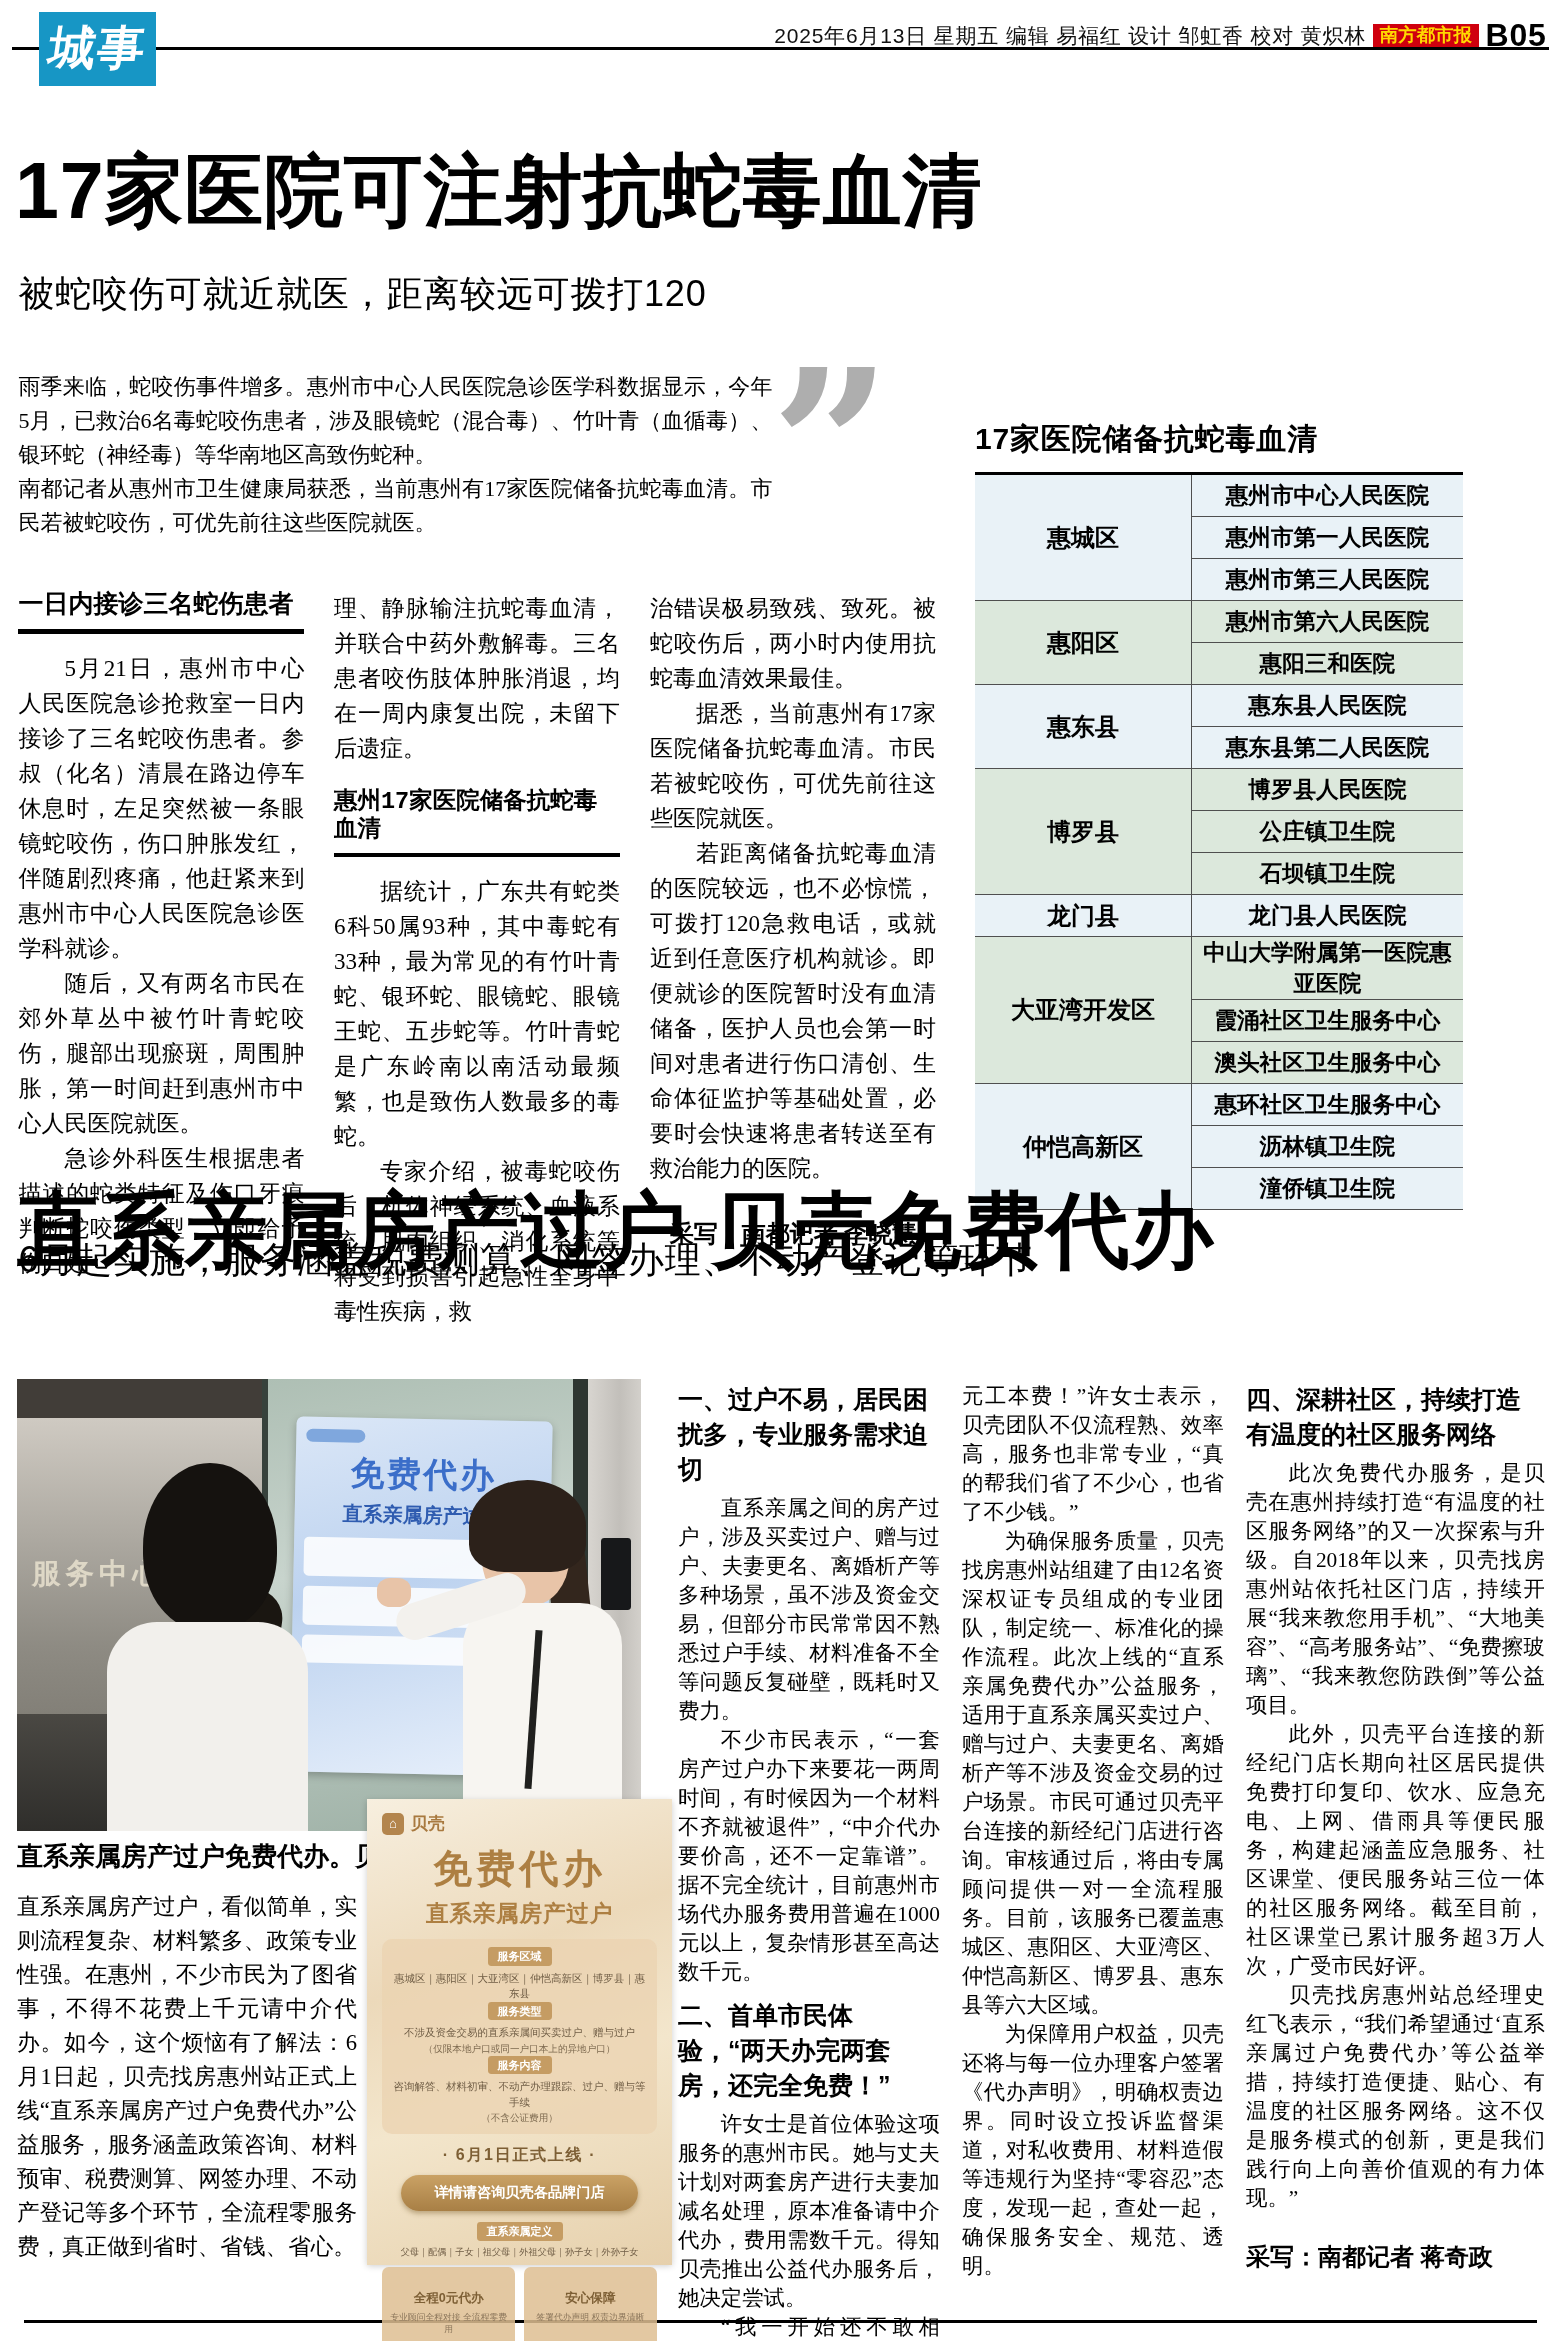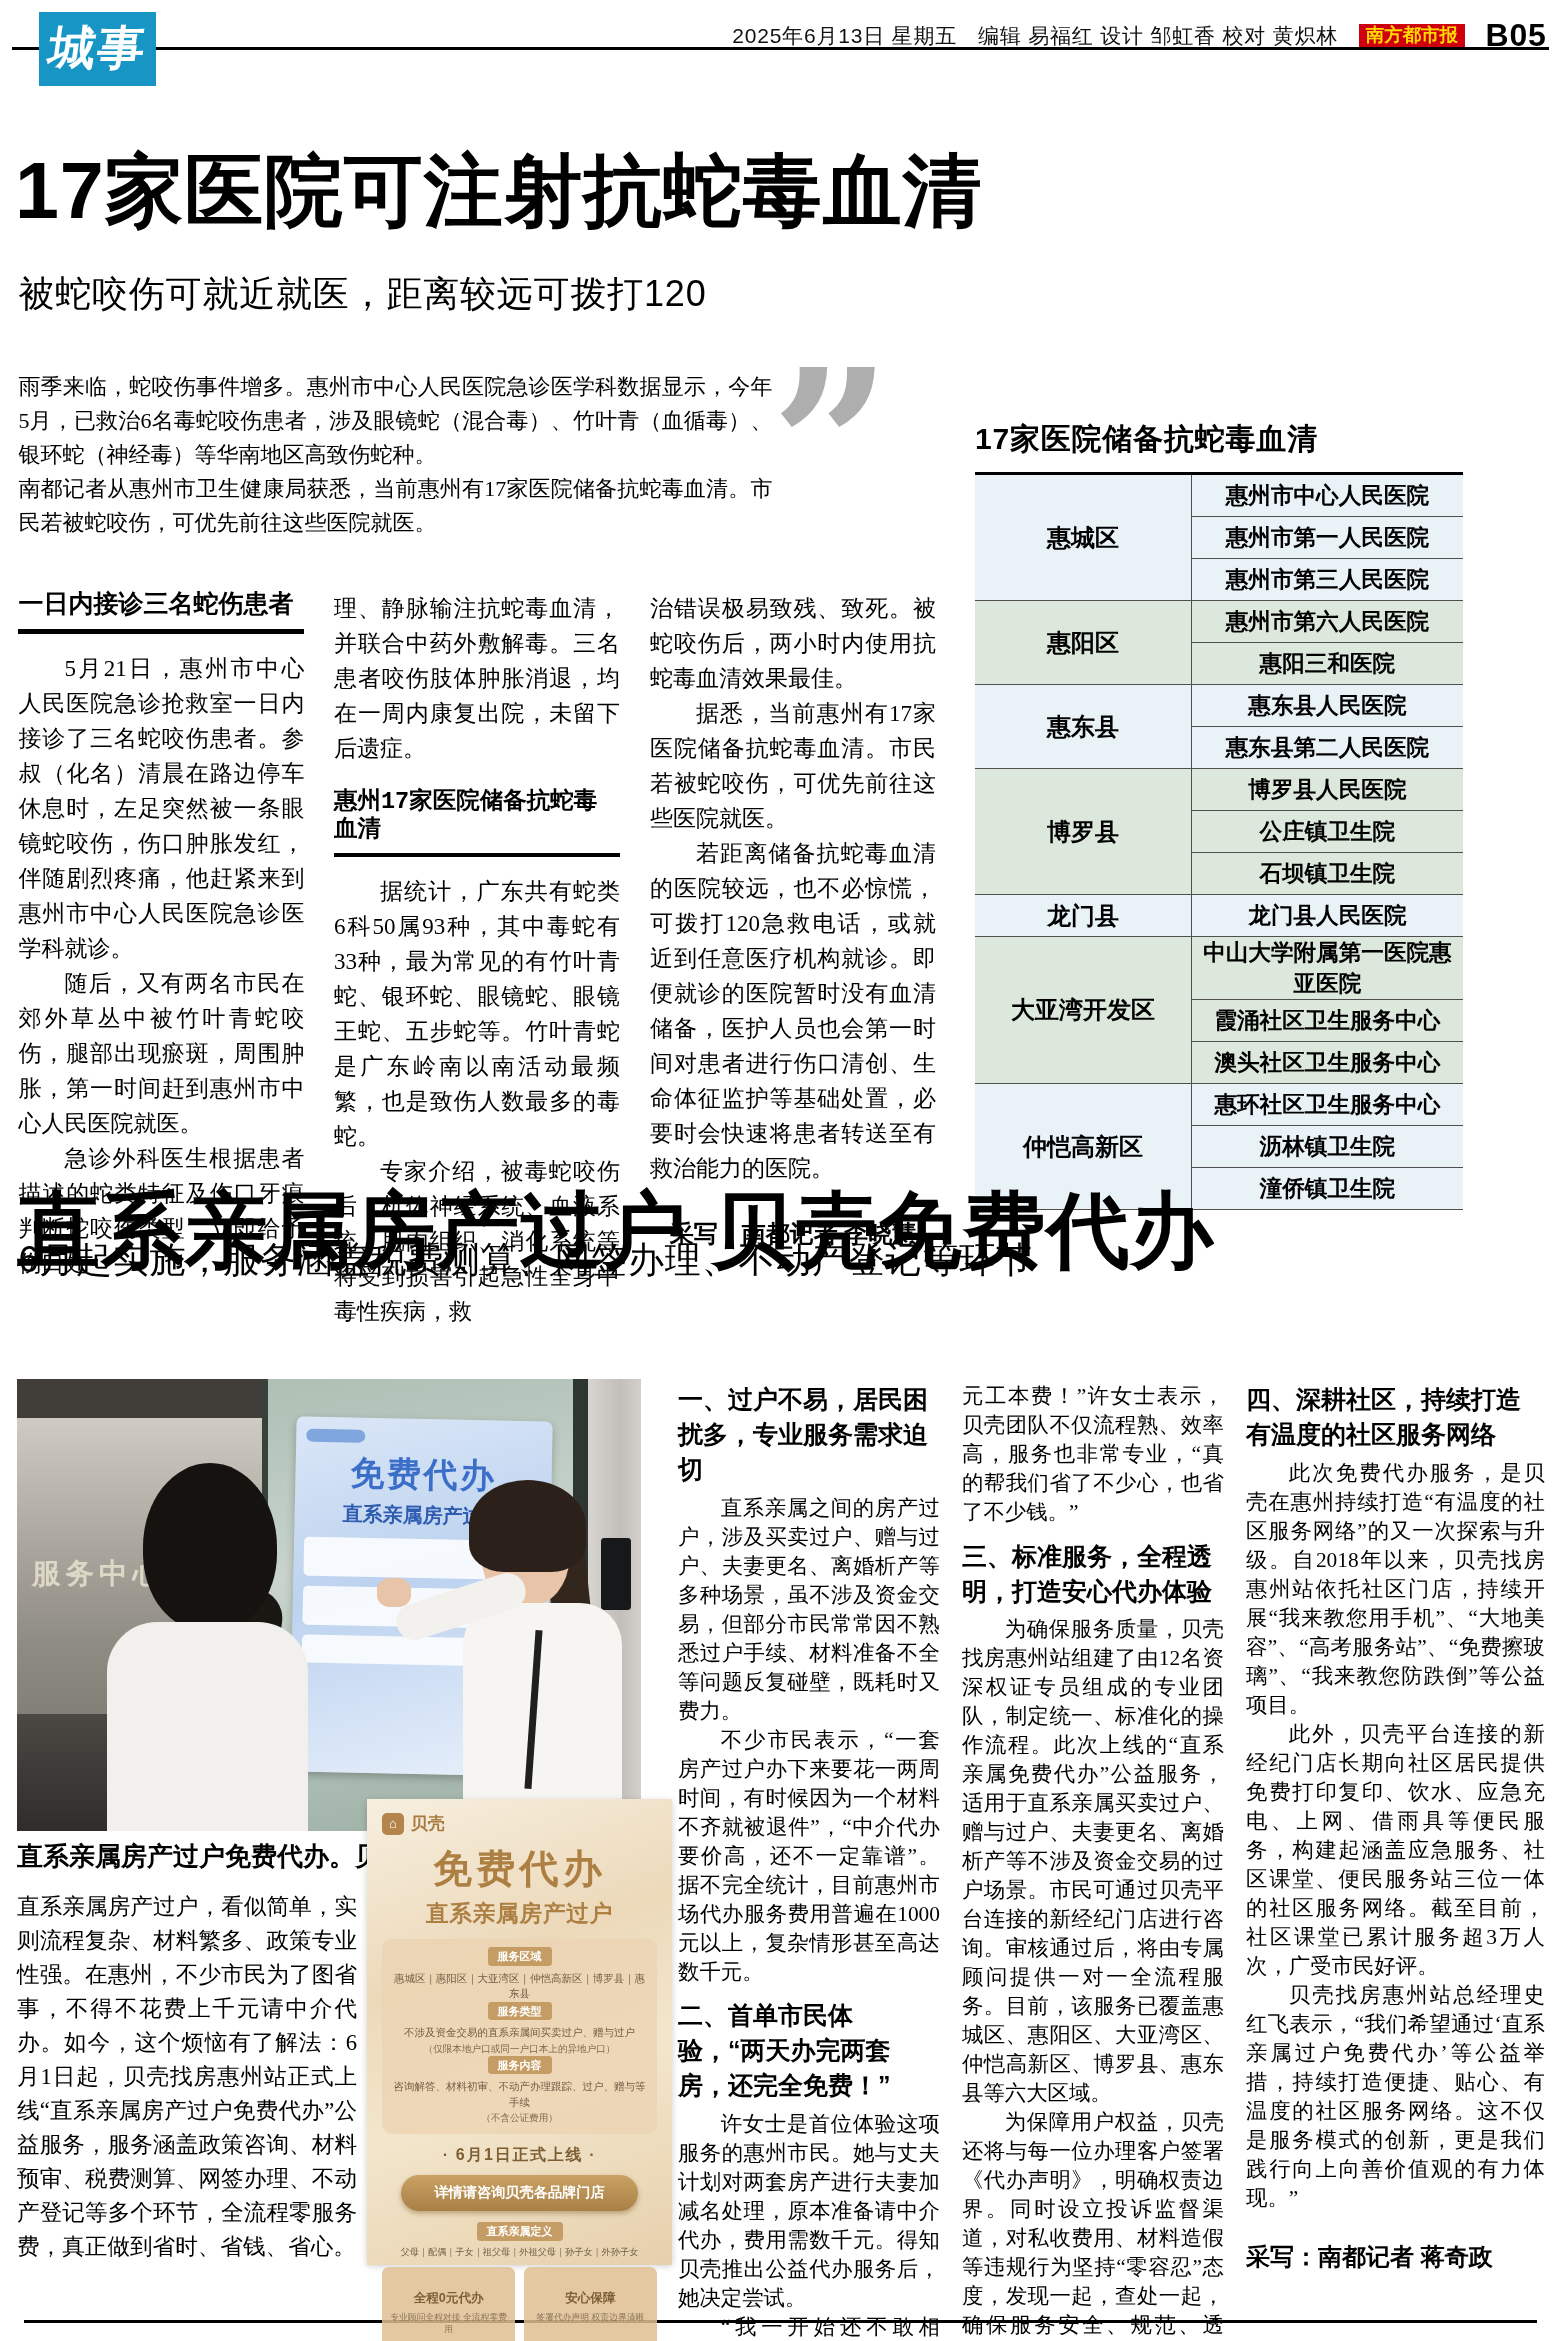--- a/index.html
+++ b/index.html
@@ -5,21 +5,21 @@
   html,body{margin:0;padding:0;background:#888;}
   .page{position:relative;width:1560px;height:2342px;background:#ffffff;overflow:hidden;
         font-family:"Liberation Sans", sans-serif;color:#000;}
   .abs{position:absolute;}
 
   
   .top-rule{left:11.7px;top:47px;width:1537px;height:2.5px;background:#000;}
   .section-box{left:39px;top:11.7px;width:117px;height:74px;background:#1796c5;z-index:2;
                display:flex;align-items:center;justify-content:center;}
   .section-box span{color:#fff;font-size:47px;font-weight:900;transform:skewX(-8deg);letter-spacing:1.7px;}
-  .header-meta{right:13.4px;top:17px;display:flex;align-items:center;gap:21px;}
+  .header-meta{right:13.4px;top:17px;display:flex;align-items:center;gap:7px;}
   .header-meta .meta-txt{font-size:21px;color:#111;letter-spacing:0.8px;}
   .masthead{background:#cf000e;color:#ffd900;font-size:18.4px;font-weight:900;padding:2.5px 6.7px;line-height:1;}
   .page-no{font-size:32px;font-weight:900;letter-spacing:0.8px;}
 
   
   .a1-headline{left:15px;top:151px;font-size:79px;font-weight:900;letter-spacing:0.8px;white-space:nowrap;line-height:1;}
   .a1-subtitle{left:18.4px;top:270px;font-size:36px;font-weight:400;letter-spacing:0.8px;white-space:nowrap;}
   .lede{left:18.4px;top:370px;width:754px;font-family:"Liberation Serif", serif;}
   .lede p{margin:0;font-size:22px;line-height:34px;text-align:justify;}
   .quote-mark{left:771px;top:342px;width:134px;font-family:"DejaVu Serif", serif;font-weight:700;
@@ -331,21 +331,20 @@
     <div class="sec-head2 first">一、过户不易，居民困扰多，专业服务需求迫切</div>
     <p class="ind">直系亲属之间的房产过户，涉及买卖过户、赠与过户、夫妻更名、离婚析产等多种场景，虽不涉及资金交易，但部分市民常常因不熟悉过户手续、材料准备不全等问题反复碰壁，既耗时又费力。</p>
     <p class="ind">不少市民表示，“一套房产过户办下来要花一两周时间，有时候因为一个材料不齐就被退件”，“中介代办要价高，还不一定靠谱”。据不完全统计，目前惠州市场代办服务费用普遍在1000元以上，复杂情形甚至高达数千元。</p>
     <div class="sec-head2">二、首单市民体验，“两天办完两套房，还完全免费！”</div>
     <p class="ind">许女士是首位体验这项服务的惠州市民。她与丈夫计划对两套房产进行夫妻加减名处理，原本准备请中介代办，费用需数千元。得知贝壳推出公益代办服务后，她决定尝试。</p>
     <p class="ind">“我一开始还不敢相信，结果两天内就全部搞定了，服务全程不收钱，材料也是他们全程指导准备好的，我只花了160</p>
   </div>
 
   <div class="abs col-a2 colB">
     <p>元工本费！”许女士表示，贝壳团队不仅流程熟、效率高，服务也非常专业，“真的帮我们省了不少心，也省了不少钱。”</p>
-    <div class="sec-head2">三、标准服务，全程透明，打造安心代办体验</div>
     <p class="ind">为确保服务质量，贝壳找房惠州站组建了由12名资深权证专员组成的专业团队，制定统一、标准化的操作流程。此次上线的“直系亲属免费代办”公益服务，适用于直系亲属买卖过户、赠与过户、夫妻更名、离婚析产等不涉及资金交易的过户场景。市民可通过贝壳平台连接的新经纪门店进行咨询。审核通过后，将由专属顾问提供一对一全流程服务。目前，该服务已覆盖惠城区、惠阳区、大亚湾区、仲恺高新区、博罗县、惠东县等六大区域。</p>
     <p class="ind">为保障用户权益，贝壳还将与每一位办理客户签署《代办声明》，明确权责边界。同时设立投诉监督渠道，对私收费用、材料造假等违规行为坚持“零容忍”态度，发现一起，查处一起，确保服务安全、规范、透明。</p>
   </div>
 
   <div class="abs col-a2 colC">
     <div class="sec-head2 first">四、深耕社区，持续打造有温度的社区服务网络</div>
     <p class="ind">此次免费代办服务，是贝壳在惠州持续打造“有温度的社区服务网络”的又一次探索与升级。自2018年以来，贝壳找房惠州站依托社区门店，持续开展“我来教您用手机”、“大地美容”、“高考服务站”、“免费擦玻璃”、“我来教您防跌倒”等公益项目。</p>
     <p class="ind">此外，贝壳平台连接的新经纪门店长期向社区居民提供免费打印复印、饮水、应急充电、上网、借雨具等便民服务，构建起涵盖应急服务、社区课堂、便民服务站三位一体的社区服务网络。截至目前，社区课堂已累计服务超3万人次，广受市民好评。</p>
     <p class="ind">贝壳找房惠州站总经理史红飞表示，“我们希望通过‘直系亲属过户免费代办’等公益举措，持续打造便捷、贴心、有温度的社区服务网络。这不仅是服务模式的创新，更是我们践行向上向善价值观的有力体现。”</p>
     <div class="byline2">采写：南都记者 蒋奇政</div>

